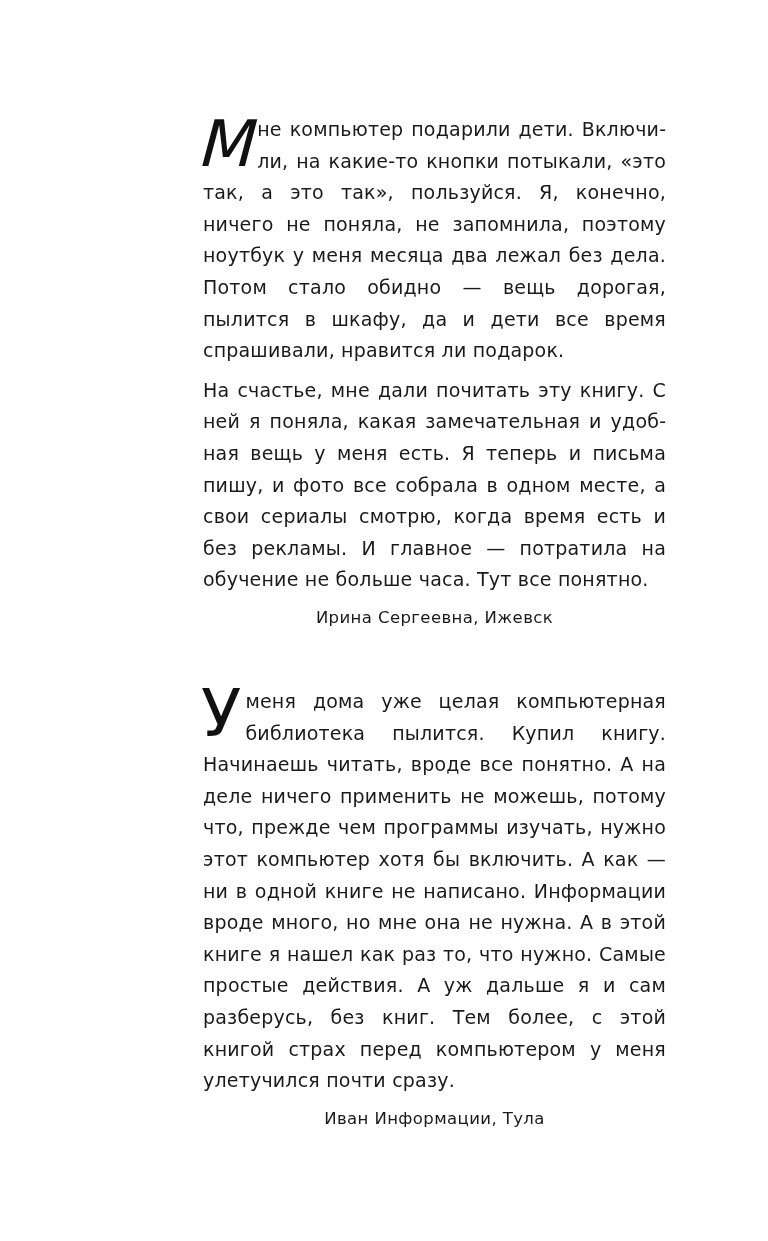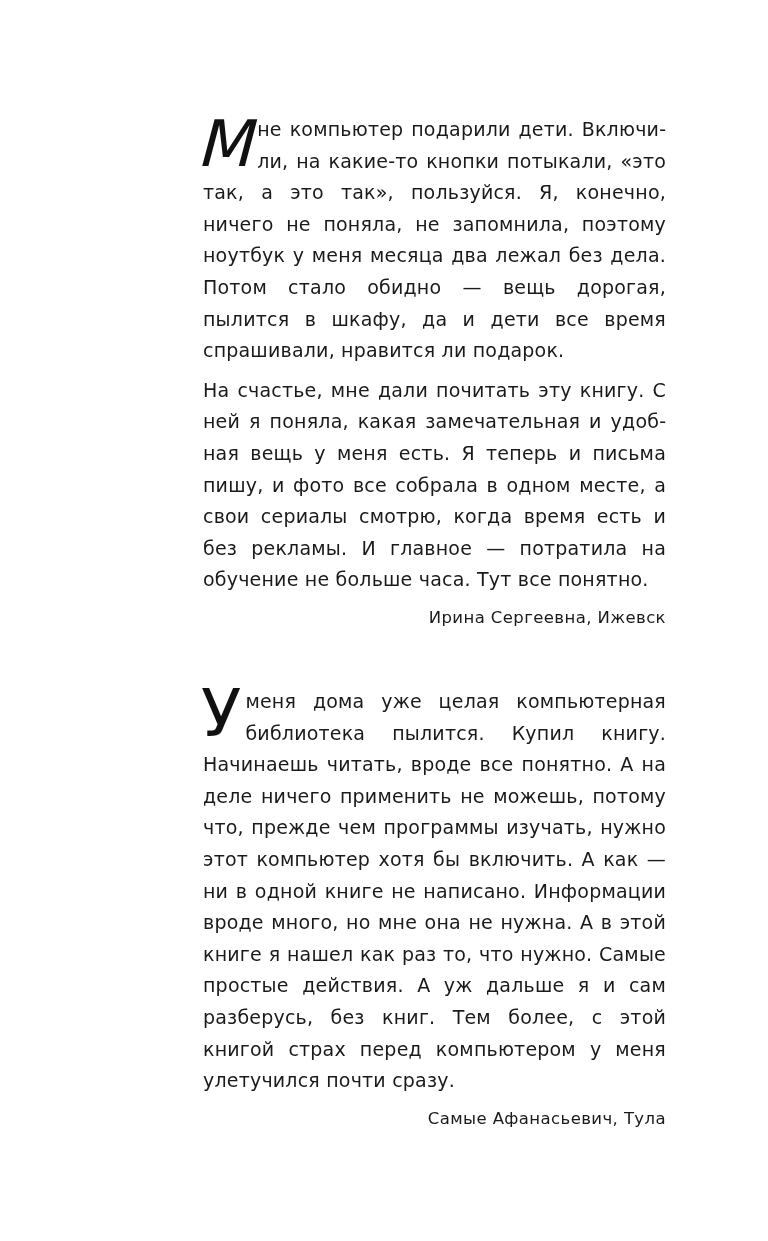--- a/index.html
+++ b/index.html
@@ -61,21 +61,21 @@
       font-size: 66px;
       margin-left: -2px;
       margin-right: 4px;
       line-height: 52px;
       margin-top: 2px;
     }
     .signature {
       margin: 10px 0 0 0;
       font-size: 16.5px;
       line-height: 24px;
-      text-align: right;
+      text-align: center;
       letter-spacing: 0.4px;
       color: #1a1a1a;
     }
     .clearfix::after {
       content: "";
       display: table;
       clear: both;
     }
   </style>
 </head>
@@ -84,16 +84,16 @@
 <div class="page">
 
   <section class="testimonial testimonial-1">
     <p class="para clearfix"><span class="dropcap dropcap-m">М</span><span>не компьютер подарили дети. Включи­ли, на какие-то кнопки потыкали, «это так, а это так», пользуйся. Я, конечно, ничего не поняла, не запомнила, поэтому ноутбук у меня месяца два лежал без дела. Потом ста­ло обидно — вещь дорогая, пылится в шкафу, да и дети все время спрашивали, нравит­ся ли подарок.</span></p>
     <p class="para"><span>На счастье, мне дали почитать эту книгу. С ней я поняла, какая замечательная и удоб­ная вещь у меня есть. Я теперь и письма пишу, и фото все собрала в одном месте, а свои сериалы смотрю, когда время есть и без ре­кламы. И главное — потратила на обучение не больше часа. Тут все понятно.</span></p>
     <p class="signature">Ирина Сергеевна, Ижевск</p>
   </section>
 
   <section class="testimonial testimonial-2">
     <p class="para clearfix"><span class="dropcap dropcap-u">У</span><span>меня дома уже целая компьютерная биб­лиотека пылится. Купил книгу. Начинаешь читать, вроде все понятно. А на деле ничего применить не можешь, потому что, прежде чем программы изучать, нужно этот компью­тер хотя бы включить. А как — ни в одной книге не написано. Информации вроде много, но мне она не нужна. А в этой книге я нашел как раз то, что нужно. Самые простые действия. А уж дальше я и сам разберусь, без книг. Тем бо­лее, с этой книгой страх перед компьютером у меня улетучился почти сразу.</span></p>
-    <p class="signature">Самые Афанасьевич, Тула</p>
+    <p class="signature">Иван Информации, Тула</p>
   </section>
 
 </div>
 
 </body></html>

